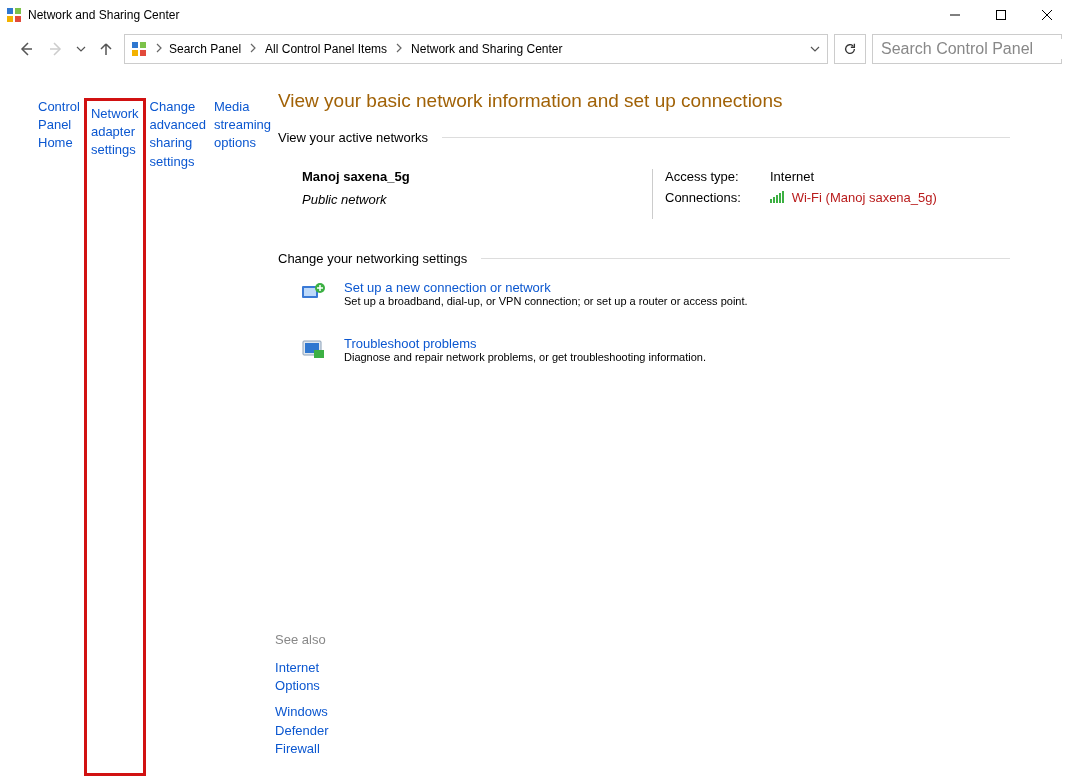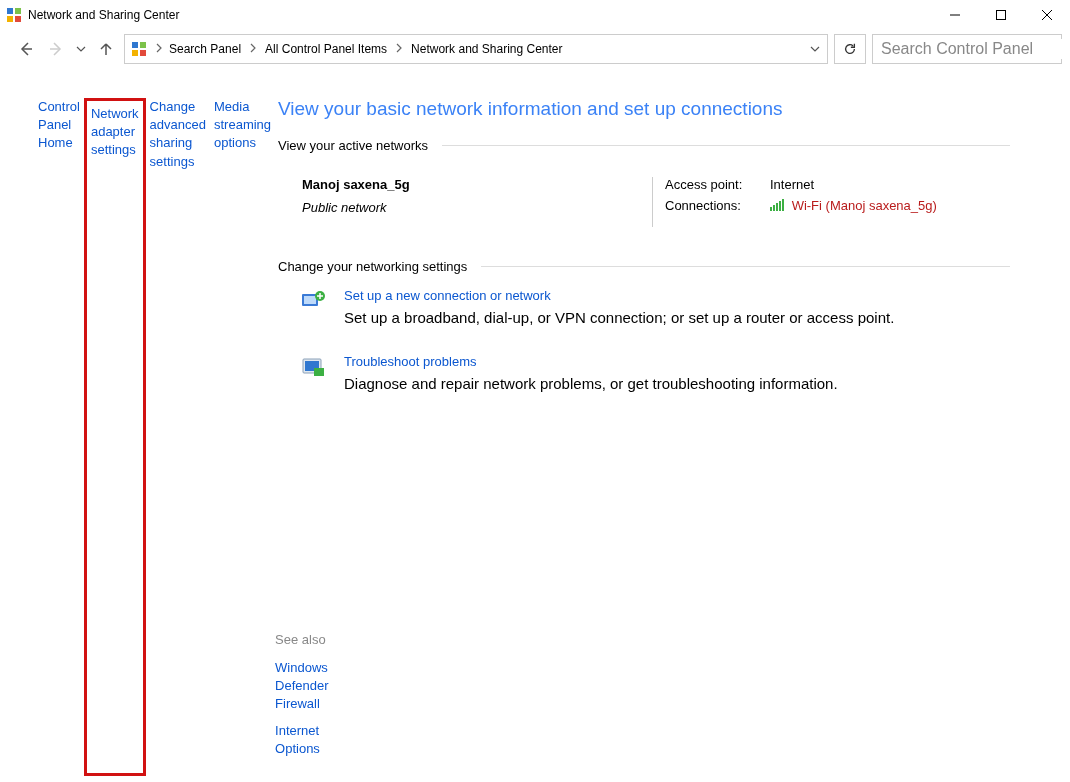--- a/index.html
+++ b/index.html
@@ -148,23 +148,23 @@
     font-size: 13px;
     margin-bottom: 8px;
   }
 
   .main {
     flex: 1;
     padding: 10px 60px 0 30px;
   }
   .main h1 {
     font-weight: 400;
-    color: #3b82f6;
+    color: #a16207;
     font-size: 19px;
-    margin: 16px 0 18px 0;
+    margin: 8px 0 18px 0;
   }
   .section-header {
     display: flex;
     align-items: center;
     gap: 14px;
     margin: 14px 0 12px 0;
     font-size: 13px;
   }
   .section-header .line {
     flex: 1;
@@ -212,22 +212,21 @@
   .settings-item .ic {
     width: 28px; height: 28px;
     flex-shrink: 0;
   }
   .settings-item .body a {
     color: #0b57d0;
     text-decoration: none;
     font-size: 13px;
   }
   .settings-item .body .desc {
-    font-size: 15px;
-    margin-top: 6px;
+    font-size: 11px;
   }
 </style>
 </head>
 <body>
 
 <div class="titlebar">
   <span class="app-icon">
     <svg viewBox="0 0 16 16">
         <rect x="1" y="1" width="6" height="6" fill="#2f77d0"></rect>
         <rect x="9" y="1" width="6" height="6" fill="#7cc24a"></rect>
@@ -337,42 +336,42 @@
   <div class="sidebar">
     <a class="side-link">Control Panel Home</a>
     <div class="highlighted">
       <a class="side-link" style="padding:0;">Network adapter settings</a>
     </div>
     <a class="side-link" style="width:170px;">Change advanced sharing settings</a>
     <a class="side-link">Media streaming options</a>
 
     <div class="seealso">
       <div class="hdr">See also</div>
+      <a class="side-link" style="padding:4px 0;display:block;">Internet Options</a>
       <a class="side-link" style="padding:4px 0;display:block;">Windows Defender Firewall</a>
-      <a class="side-link" style="padding:4px 0;display:block;">Internet Options</a>
     </div>
   </div>
 
   <div class="main">
     <h1>View your basic network information and set up connections</h1>
 
     <div class="section-header">
       <span>View your active networks</span>
       <span class="line"></span>
     </div>
 
     <div class="active-networks">
       <div class="net-left">
         <div class="net-name">Manoj saxena_5g</div>
         <div class="net-type">Public network</div>
       </div>
       <div class="net-sep"></div>
       <div class="net-right">
         <div class="row">
-          <span class="label">Access point:</span>
+          <span class="label">Access type:</span>
           <span class="value">Internet</span>
         </div>
         <div class="row">
           <span class="label">Connections:</span>
           <span class="value">
             <span class="signal-icon">
               <svg width="14" height="12" viewBox="0 0 14 12">
                   <rect x="0" y="8" width="2" height="4" fill="#3cb043"></rect>
                   <rect x="3" y="6" width="2" height="6" fill="#3cb043"></rect>
                   <rect x="6" y="4" width="2" height="8" fill="#3cb043"></rect>

